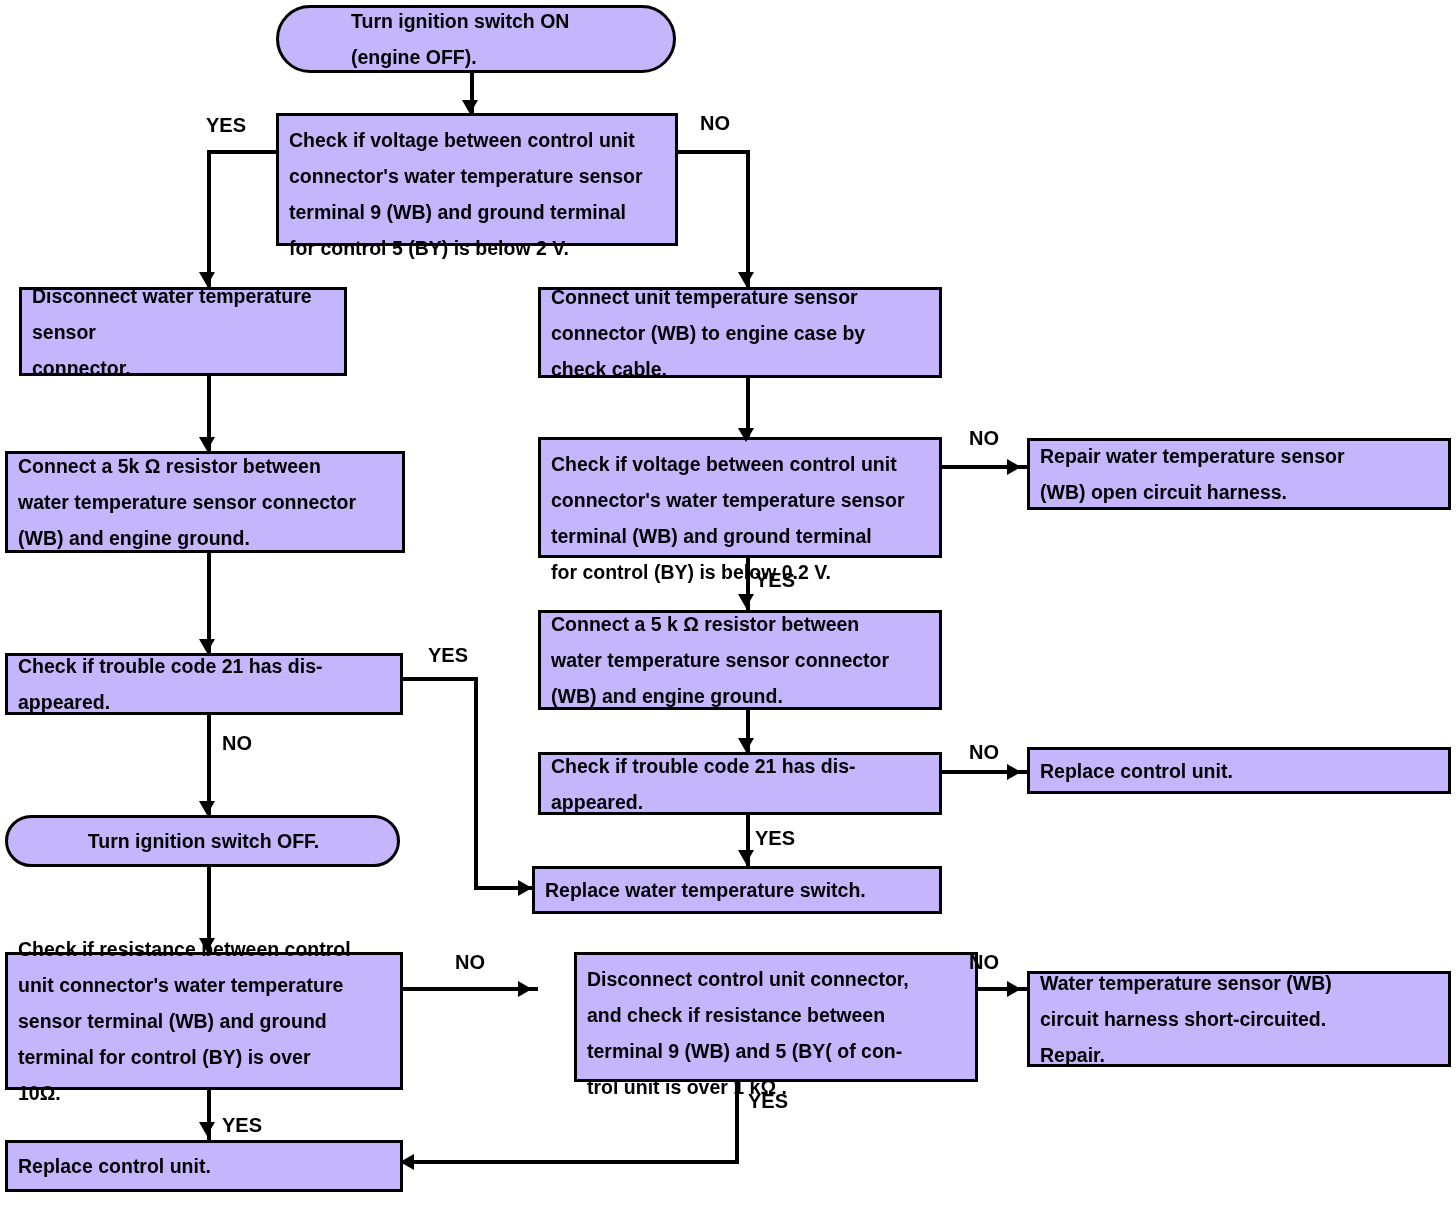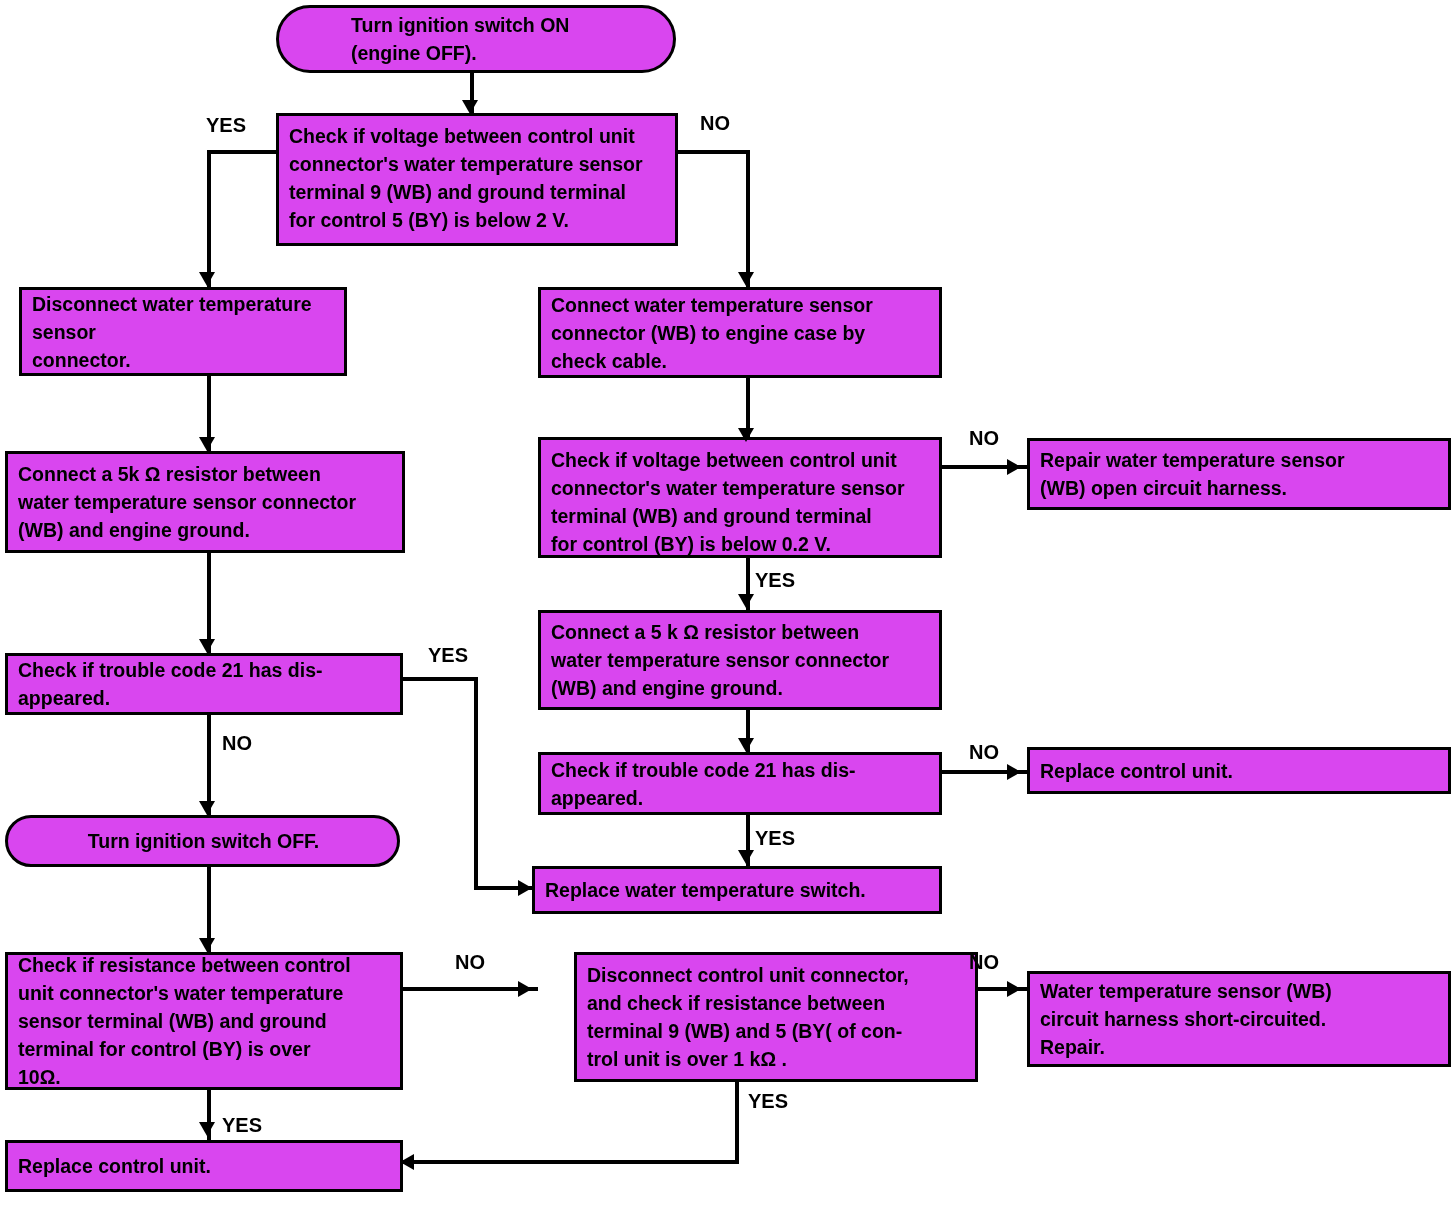--- a/index.html
+++ b/index.html
@@ -12,25 +12,25 @@
     width: 1456px;
     height: 1206px;
     background: #ffffff;
     font-family: "Liberation Sans", sans-serif;
     overflow: hidden;
   }
   .node {
     position: absolute;
     box-sizing: border-box;
     border: 3px solid #000000;
-    background: #d946ef;
+    background: #c4b5fd;
     color: #000000;
     font-weight: bold;
     font-size: 19.5px;
-    line-height: 28px;
+    line-height: 36px;
     padding: 6px 8px 6px 10px;
     white-space: pre-line;
     z-index: 3;
   }
   .node.terminator {
     border-radius: 38px;
     text-align: left;
   }
   .node.term-center {
     text-align: center;
@@ -177,21 +177,21 @@
   <div class="node terminator term-center vcenter" style="left:5px; top:815px; width:395px; height:52px;">Turn ignition switch OFF.</div>
 
   <div class="node vcenter" style="left:5px; top:952px; width:398px; height:138px;">Check if resistance between control
 unit connector's water temperature
 sensor terminal (WB) and ground
 terminal for control (BY) is over
 10Ω.</div>
 
   <div class="node vcenter" style="left:5px; top:1140px; width:398px; height:52px;">Replace control unit.</div>
 
-  <div class="node vcenter" style="left:538px; top:287px; width:404px; height:91px;">Connect water temperature sensor
+  <div class="node vcenter" style="left:538px; top:287px; width:404px; height:91px;">Connect unit temperature sensor
 connector (WB) to engine case by
 check cable.</div>
 
   <div class="node" style="left:538px; top:437px; width:404px; height:121px;">Check if voltage between control unit
 connector's water temperature sensor
 terminal (WB) and ground terminal
 for control (BY) is below 0.2 V.</div>
 
   <div class="node vcenter" style="left:538px; top:610px; width:404px; height:100px;"> Connect a 5 k Ω  resistor between
 water temperature sensor connector

